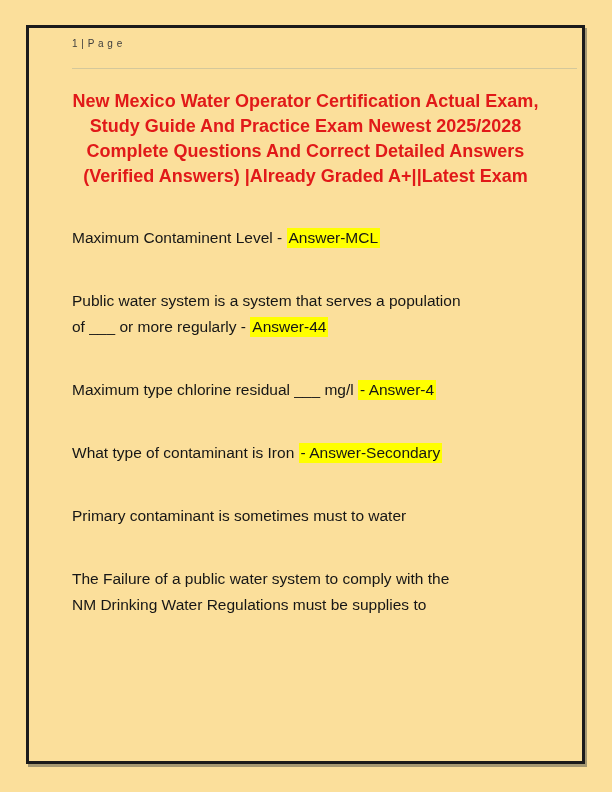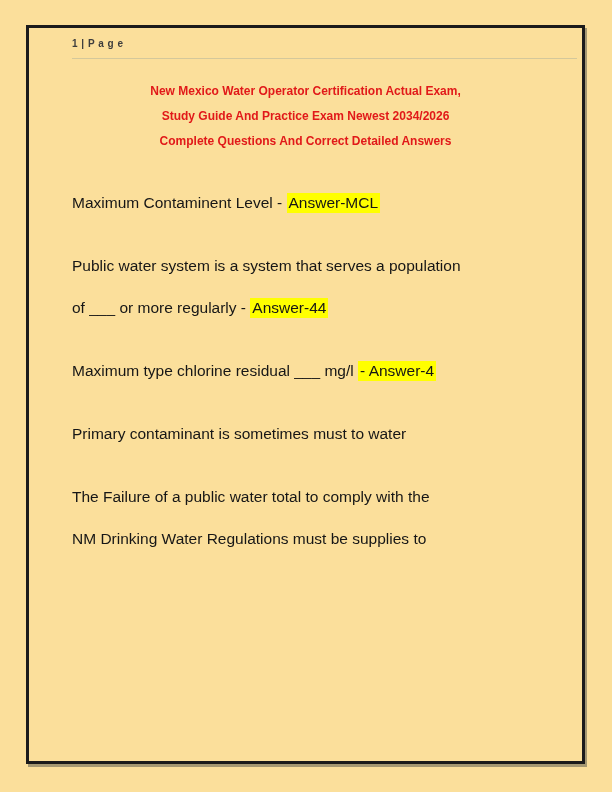--- a/index.html
+++ b/index.html
@@ -21,73 +21,77 @@
   .frame{
     position:absolute;left:26px;top:25px;
     width:553px;height:733px;
     border:3px solid var(--frame-border);
     box-shadow:2px 3px 0 rgba(95,92,80,0.55);
     background:var(--page-background);
     box-sizing:content-box;
   }
   .header{
     margin:10px 5px 0 43px;
-    padding-bottom:8px;
+    padding-bottom:18px;
     border-bottom:1px solid var(--header-rule);
-    font-size:10px;font-weight:bold;
+    font-size:10px;font-weight:normal;
     letter-spacing:0.5px;
     color:var(--header-text);
     line-height:12px;
   }
   .title{
     margin:20px 6px 0 6px;
     text-align:center;
     color:var(--title-red);
     font-weight:bold;
-    font-size:12px;
+    font-size:18px;
     line-height:25px;
   }
   .questions{
     margin:36px 0 0 43px;
     width:470px;
     color:var(--body-text);
     font-size:15.5px;
     line-height:26px;
   }
   .question{margin:0 0 37px 0;}
-  .q-line{white-space:pre-wrap;margin-top:16px;}
+  .q-line{white-space:pre-wrap;}
   .hl{
     background:var(--highlight-yellow);
     padding:1px 2px 2px 2px;
   }
 </style>
 </head>
 <body>
 
 <div class="frame">
   <div class="header">
     <span>1 | P a g e</span>
   </div>
   <div class="title">
       <div class="title-line">New Mexico Water Operator Certification Actual Exam,</div>
-      <div class="title-line">Study Guide And Practice Exam Newest 2034/2026</div>
+      <div class="title-line">Study Guide And Practice Exam Newest 2025/2028</div>
       <div class="title-line">Complete Questions And Correct Detailed Answers</div>
+      <div class="title-line">(Verified Answers) |Already Graded A+||Latest Exam</div>
     </div>
   <div class="questions">
       <div class="question">
         <div class="q-line"><span class="plain">Maximum Contaminent Level - </span><span class="hl">Answer-MCL</span></div>
       </div>
       <div class="question">
         <div class="q-line"><span class="plain">Public water system is a system that serves a population</span></div>
         <div class="q-line"><span class="plain">of ___ or more regularly - </span><span class="hl">Answer-44</span></div>
       </div>
       <div class="question">
         <div class="q-line"><span class="plain">Maximum type chlorine residual ___ mg/l </span><span class="hl">- Answer-4</span></div>
       </div>
       <div class="question">
+        <div class="q-line"><span class="plain">What type of contaminant is Iron </span><span class="hl">- Answer-Secondary</span></div>
+      </div>
+      <div class="question">
         <div class="q-line"><span class="plain">Primary contaminant is sometimes must to water</span></div>
       </div>
       <div class="question">
-        <div class="q-line"><span class="plain">The Failure of a public water total to comply with the</span></div>
+        <div class="q-line"><span class="plain">The Failure of a public water system to comply with the</span></div>
         <div class="q-line"><span class="plain">NM Drinking Water Regulations must be supplies to</span></div>
       </div>
     </div>
 </div>
 
 </body></html>

